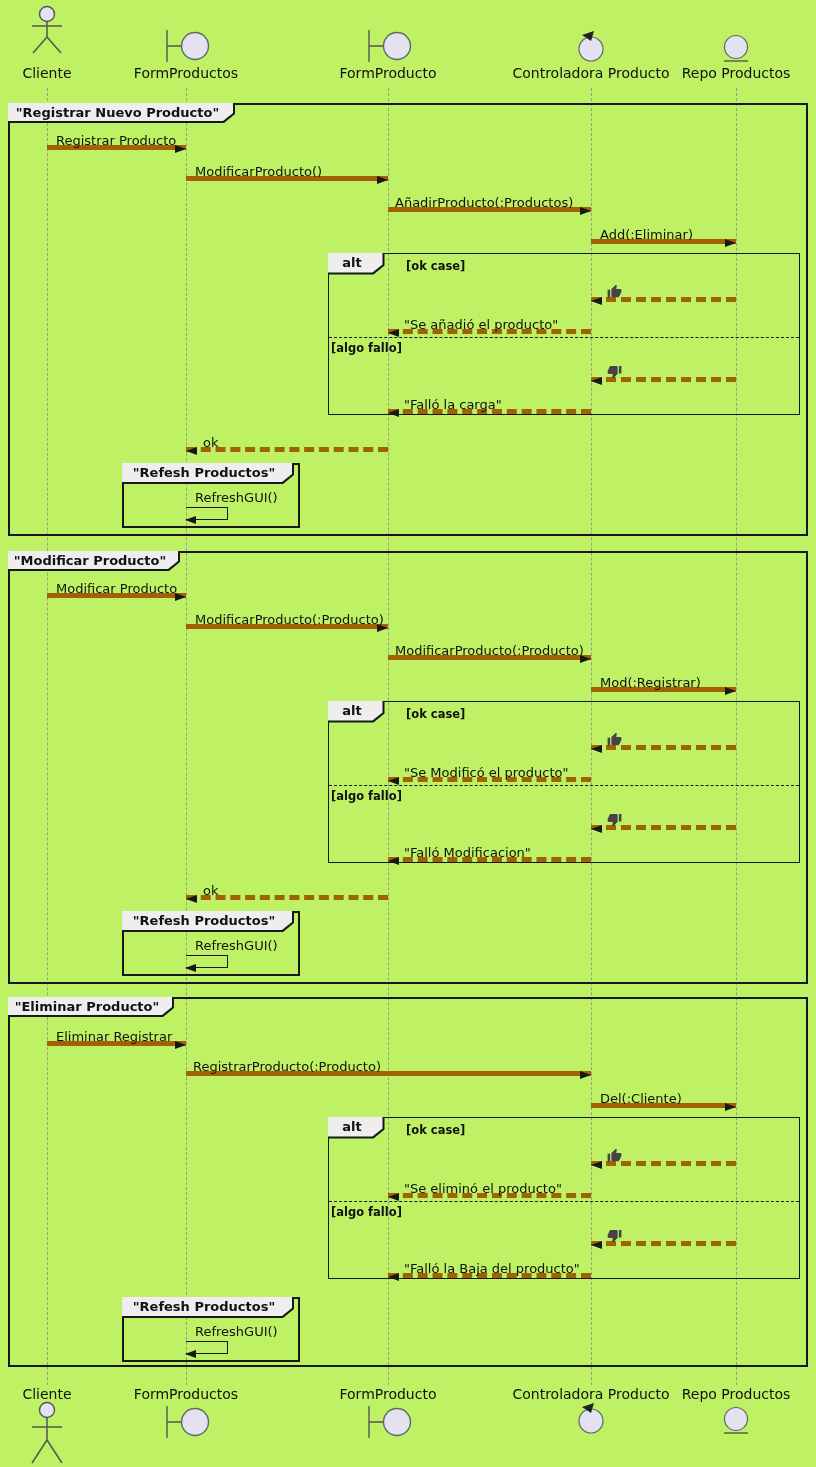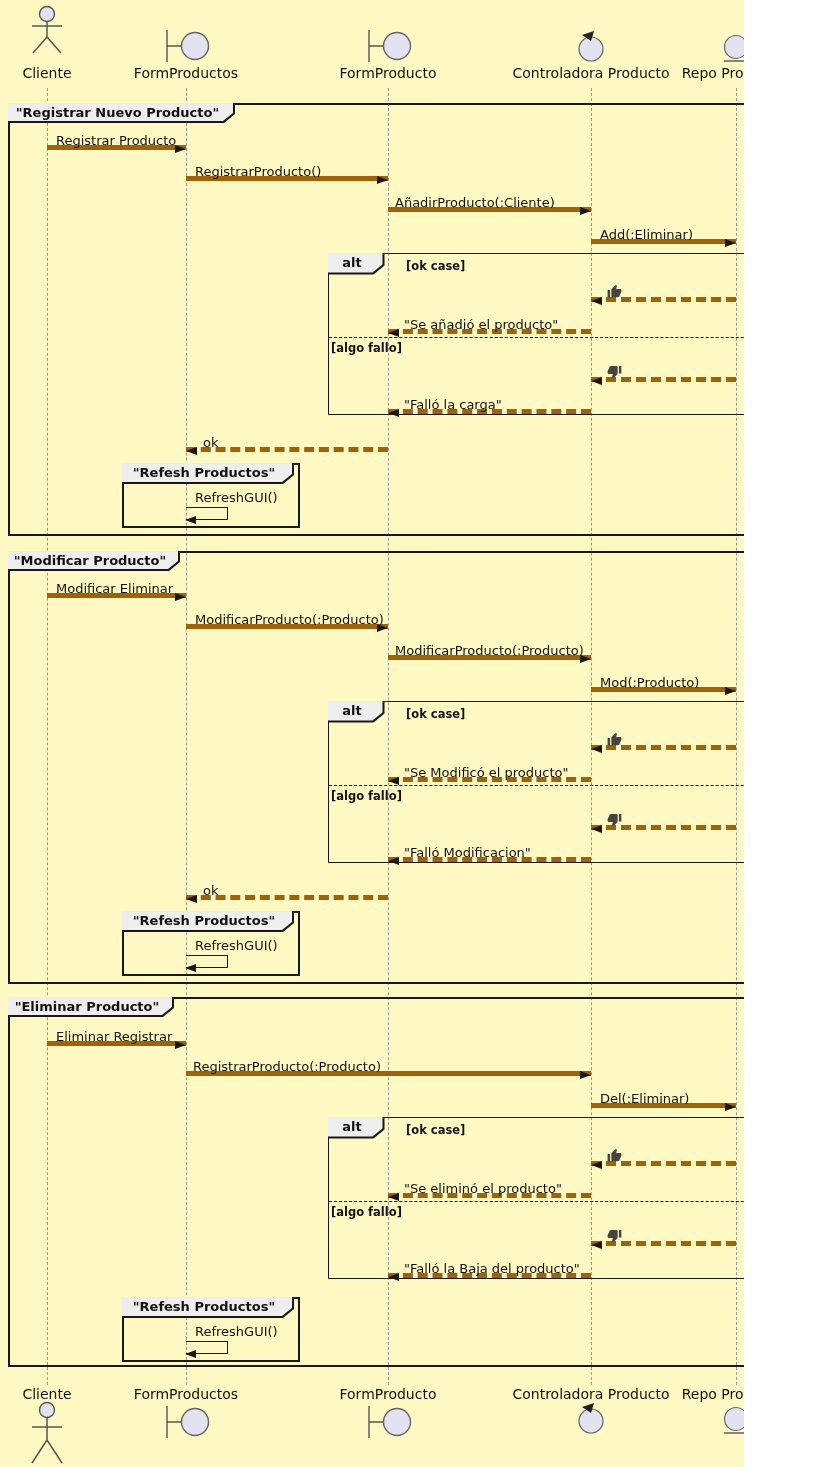--- a/index.html
+++ b/index.html
@@ -1,17 +1,17 @@
 <!DOCTYPE html>
 <html><head>
 <meta charset="utf-8">
 <style>
   *{box-sizing:border-box;margin:0;padding:0;}
   html,body{background:#fff;}
-  .canvas{position:relative;width:744px;height:1467px;background:#fef9c3;overflow:hidden;
+  .canvas{position:relative;width:816px;height:1467px;background:#bef264;overflow:hidden;
           font-family:"DejaVu Sans",sans-serif;color:#111;}
   .ll{position:absolute;width:0;border-left:1px dashed #999;top:88px;height:1297px;}
   .pname{position:absolute;transform:translateX(-50%);font-size:14px;white-space:nowrap;}
   .icon{position:absolute;}
   .frame{position:absolute;border:2px solid #181818;}
   .altframe{position:absolute;border:1.5px solid #181818;}
   .altdiv{position:absolute;left:0;right:0;border-top:1px dashed #181818;}
   .guard{position:absolute;font-weight:bold;font-size:11.5px;white-space:nowrap;text-align:center;}
   .tab{position:absolute;left:-2px;top:-2px;}
   .altframe .tab{left:-1.5px;top:-1.5px;}
@@ -77,24 +77,24 @@
       <div class="tab-bg"></div>
         <div class="tab-fg"></div>
       <span class="tab-tx">"Registrar Nuevo Producto"</span>
     </div>
   </div>
 
   <div class="msg arr-r" style="left:47px;top:145px;width:139px">
     <span class="lb" style="left:9px">Registrar Producto</span>
   </div>
   <div class="msg arr-r" style="left:186px;top:176px;width:202px">
-    <span class="lb" style="left:9px">RegistrarProducto()</span>
+    <span class="lb" style="left:9px">ModificarProducto()</span>
   </div>
   <div class="msg arr-r" style="left:388px;top:207px;width:203px">
-    <span class="lb" style="left:7px">AñadirProducto(:Cliente)</span>
+    <span class="lb" style="left:7px">AñadirProducto(:Productos)</span>
   </div>
   <div class="msg arr-r" style="left:591px;top:239px;width:145px">
     <span class="lb" style="left:9px">Add(:Eliminar)</span>
   </div>
 
   <div class="altframe" style="left:328px;top:253px;width:472px;height:162px">
     <div class="tab" style="width:57px;height:22px">
       <div class="tab-bg"></div>
         <div class="tab-fg"></div>
       <span class="tab-tx">alt</span>
@@ -139,30 +139,30 @@
 
   <div class="frame" style="left:8px;top:551px;width:800px;height:433px">
     <div class="tab" style="width:172px;height:20px">
       <div class="tab-bg"></div>
         <div class="tab-fg"></div>
       <span class="tab-tx">"Modificar Producto"</span>
     </div>
   </div>
 
   <div class="msg arr-r" style="left:47px;top:593px;width:139px">
-    <span class="lb" style="left:9px">Modificar Eliminar</span>
+    <span class="lb" style="left:9px">Modificar Producto</span>
   </div>
   <div class="msg arr-r" style="left:186px;top:624px;width:202px">
     <span class="lb" style="left:9px">ModificarProducto(:Producto)</span>
   </div>
   <div class="msg arr-r" style="left:388px;top:655px;width:203px">
     <span class="lb" style="left:7px">ModificarProducto(:Producto)</span>
   </div>
   <div class="msg arr-r" style="left:591px;top:687px;width:145px">
-    <span class="lb" style="left:9px">Mod(:Producto)</span>
+    <span class="lb" style="left:9px">Mod(:Registrar)</span>
   </div>
 
   <div class="altframe" style="left:328px;top:701px;width:472px;height:162px">
     <div class="tab" style="width:57px;height:22px">
       <div class="tab-bg"></div>
         <div class="tab-fg"></div>
       <span class="tab-tx">alt</span>
     </div>
     <span class="guard" style="left:77px;top:5px">[ok case]</span>
     <div class="altdiv" style="top:83px"></div>
@@ -210,21 +210,21 @@
     </div>
   </div>
 
   <div class="msg arr-r" style="left:47px;top:1041px;width:139px">
     <span class="lb" style="left:9px">Eliminar Registrar</span>
   </div>
   <div class="msg arr-r" style="left:186px;top:1071px;width:405px">
     <span class="lb" style="left:7px">RegistrarProducto(:Producto)</span>
   </div>
   <div class="msg arr-r" style="left:591px;top:1103px;width:145px">
-    <span class="lb" style="left:9px">Del(:Eliminar)</span>
+    <span class="lb" style="left:9px">Del(:Cliente)</span>
   </div>
 
   <div class="altframe" style="left:328px;top:1117px;width:472px;height:162px">
     <div class="tab" style="width:57px;height:22px">
       <div class="tab-bg"></div>
         <div class="tab-fg"></div>
       <span class="tab-tx">alt</span>
     </div>
     <span class="guard" style="left:77px;top:5px">[ok case]</span>
     <div class="altdiv" style="top:83px"></div>

